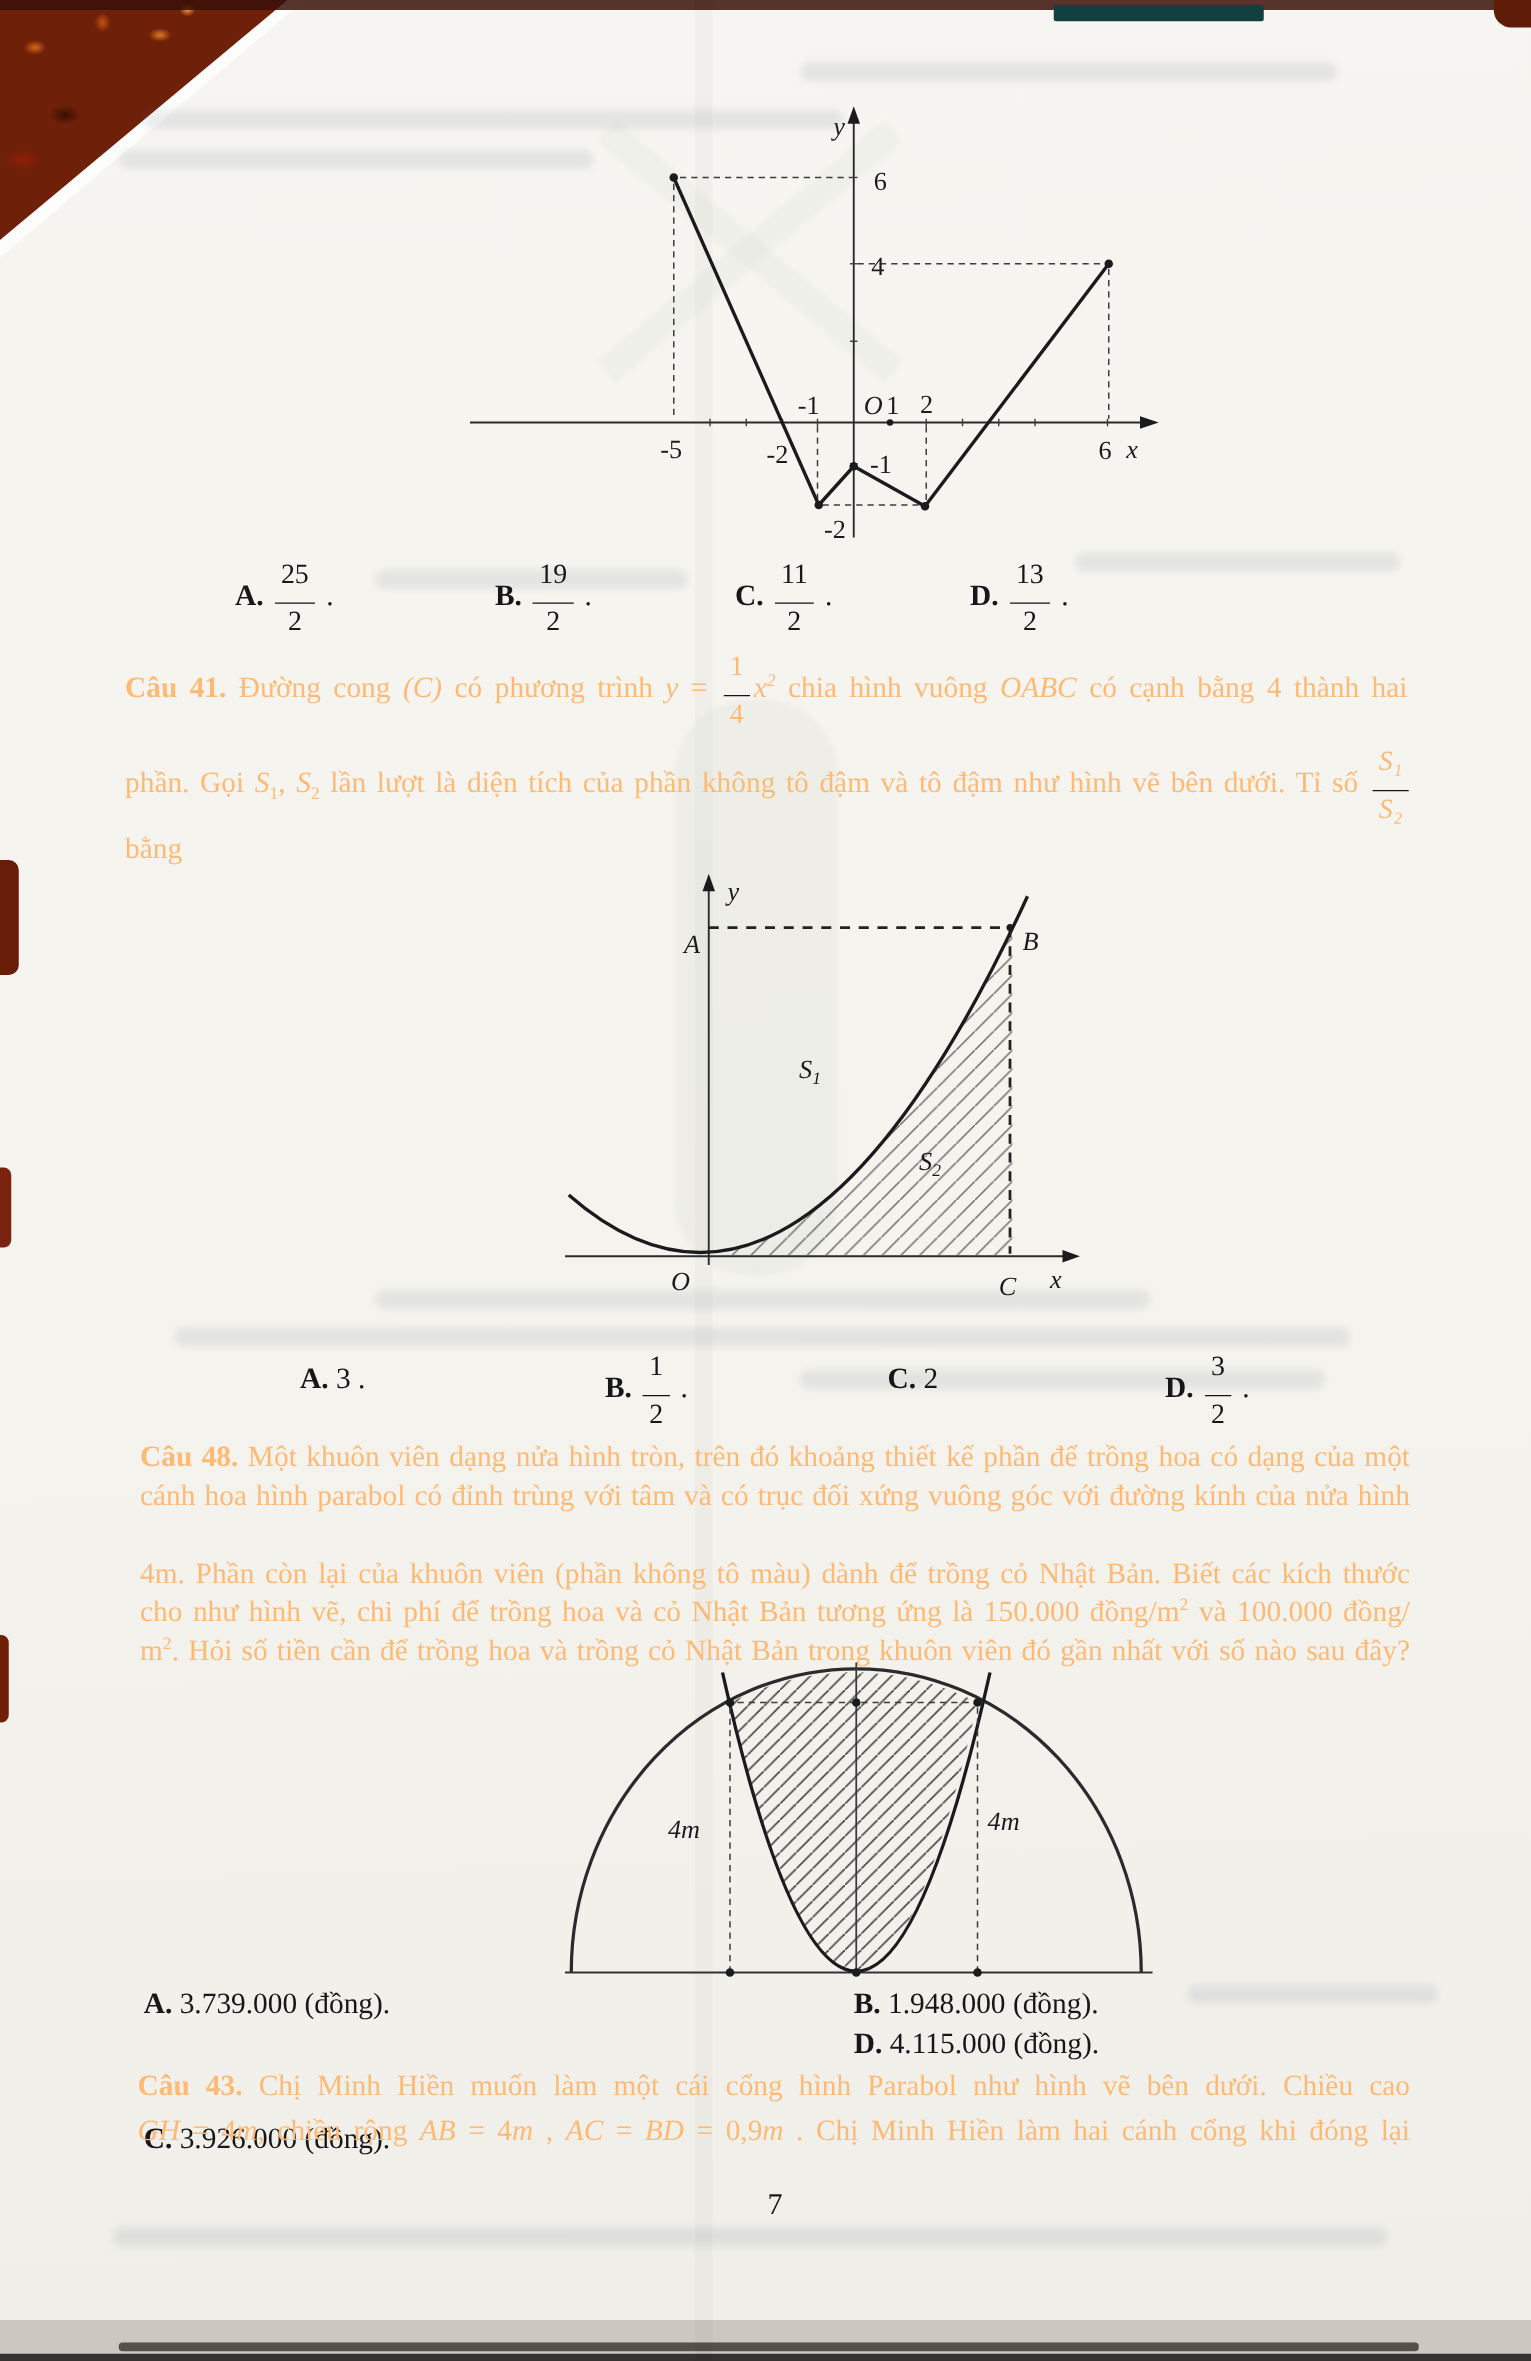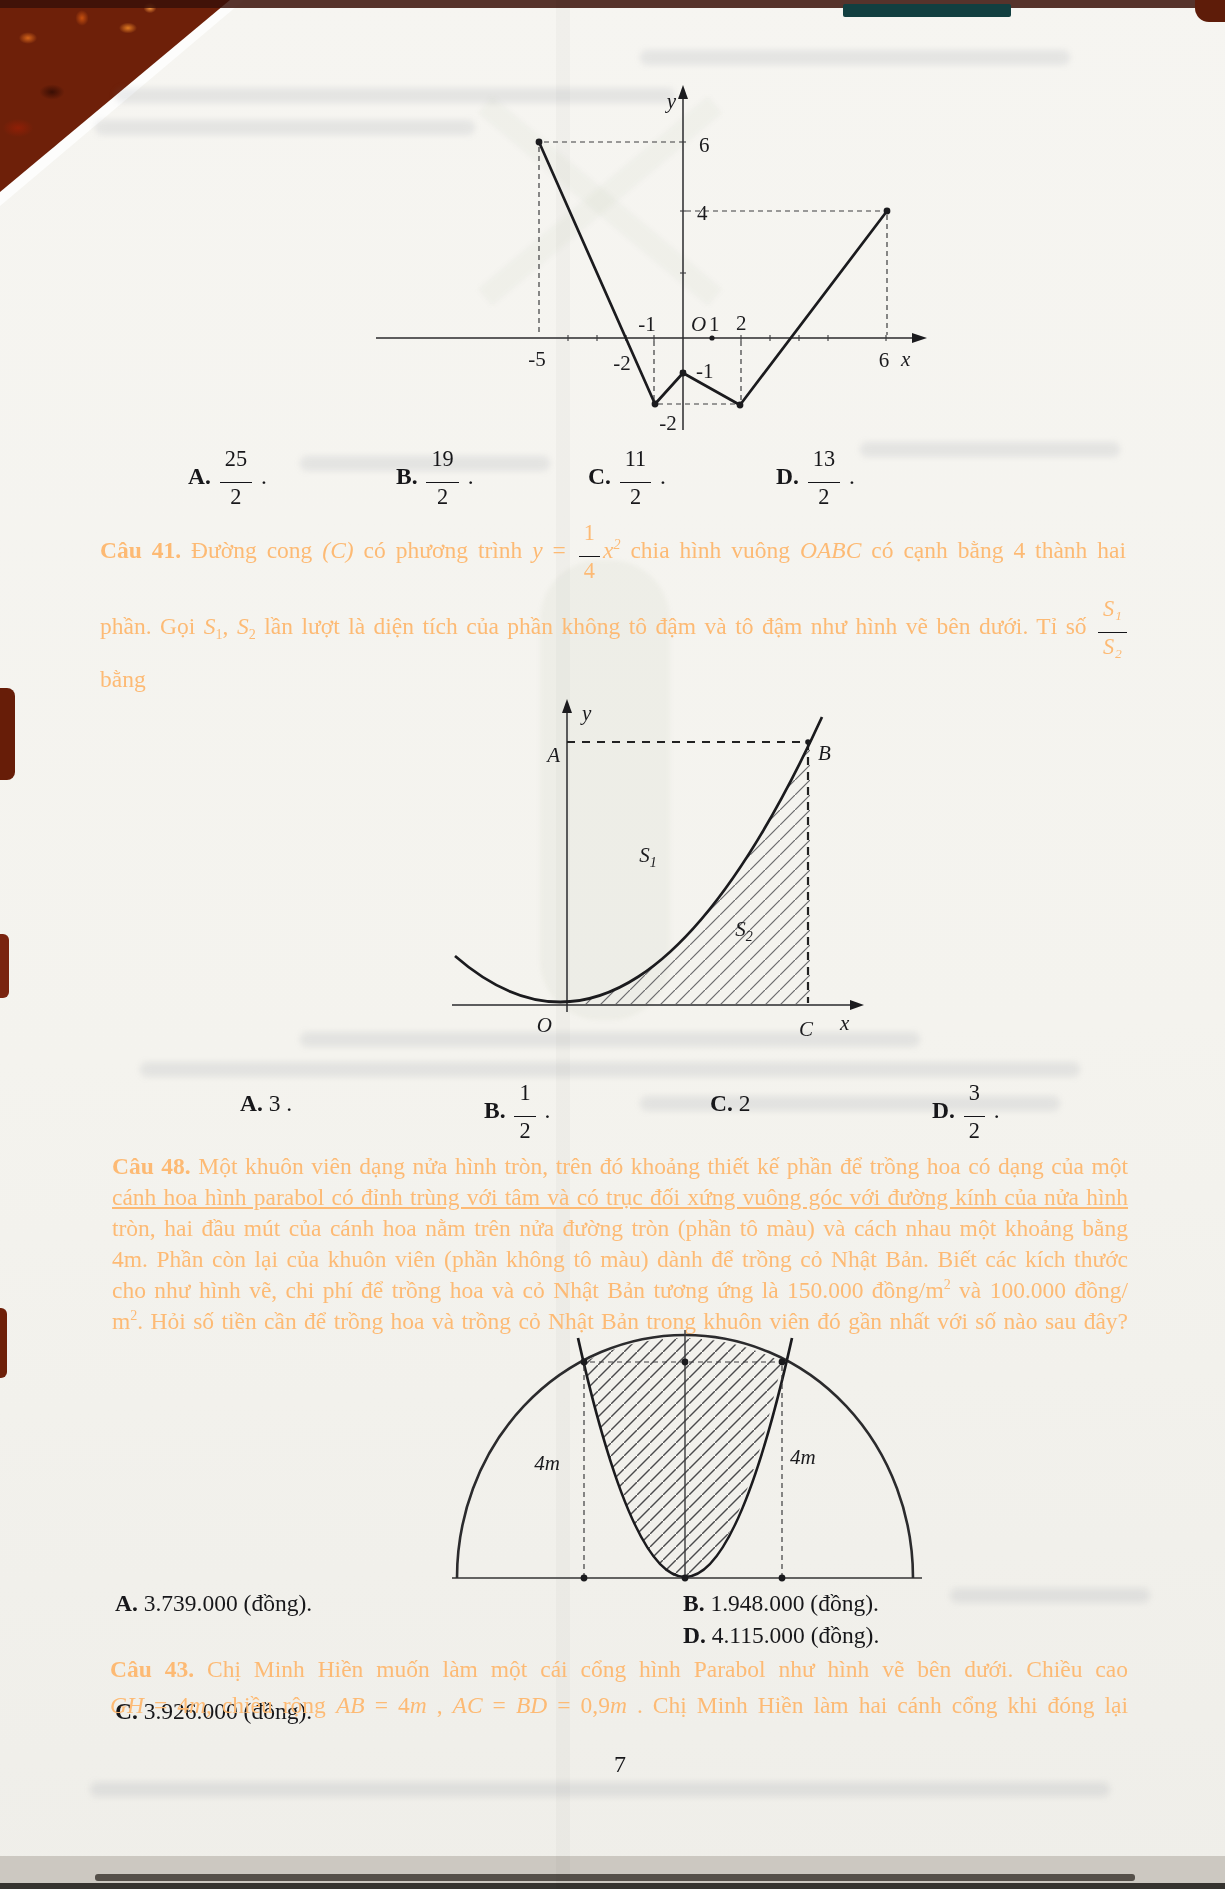--- a/index.html
+++ b/index.html
@@ -177,22 +177,21 @@
     <text x="806" y="1036" text-anchor="middle" font-style="italic">C</text>
     <text x="840" y="1030" font-style="italic">x</text>
   </svg>
 
   <div class="opt" style="left:240px;top:1090px;text-align:center;"><span class="bd">A.</span><span> 3 .</span></div>
   <div class="opt" style="left:484px;top:1082px;"><span class="bd">B.</span><span> </span><span class="frac"><span class="num">1</span><span class="den">2</span></span><span> .</span></div>
   <div class="opt" style="left:710px;top:1090px;"><span class="bd">C.</span><span> 2</span></div>
   <div class="opt" style="left:932px;top:1082px;"><span class="bd">D.</span><span> </span><span class="frac"><span class="num">3</span><span class="den">2</span></span><span> .</span></div>
 
   <div class="line just" style="left:112px;top:1151px;width:1016px;"><span class="bd">Câu 48.</span><span> Một khuôn viên dạng nửa hình tròn, trên đó khoảng thiết kế phần để trồng hoa có dạng của một</span></div>
-  <div class="line just" style="left:112px;top:1182px;width:1016px;text-decoration:underline;"><span>cánh hoa hình parabol có đỉnh trùng với tâm và có trục đối xứng vuông góc với đường kính của nửa hình</span></div>
-  <div class="line just" style="left:112px;top:1213px;width:1016px;"><span>tròn, hai đầu mút của cánh hoa nằm trên nửa đường tròn (phần tô màu) và cách nhau một khoảng bằng</span></div>
+  <div class="line just" style="left:112px;top:1182px;width:1016px;"><span>cánh hoa hình parabol có đỉnh trùng với tâm và có trục đối xứng vuông góc với đường kính của nửa hình</span></div>
   <div class="line just" style="left:112px;top:1244px;width:1016px;"><span>4m. Phần còn lại của khuôn viên (phần không tô màu) dành để trồng cỏ Nhật Bản. Biết các kích thước</span></div>
   <div class="line just" style="left:112px;top:1275px;width:1016px;"><span>cho như hình vẽ, chi phí để trồng hoa và cỏ Nhật Bản tương ứng là 150.000 đồng/m</span><span class="sup">2</span><span> và 100.000 đồng/</span></div>
   <div class="line just" style="left:112px;top:1306px;width:1016px;"><span>m</span><span class="sup">2</span><span>. Hỏi số tiền cần để trồng hoa và trồng cỏ Nhật Bản trong khuôn viên đó gần nhất với số nào sau đây?</span></div>
 
   <svg style="left:435px;top:1322px" width="500" height="270" viewBox="435 1322 500 270">
     <defs>
       <pattern id="h3" patternUnits="userSpaceOnUse" width="13" height="13">
         <path d="M0,13 L13,0" stroke="#4a4a4c" stroke-width="1.4"></path>
       </pattern>
     </defs>

